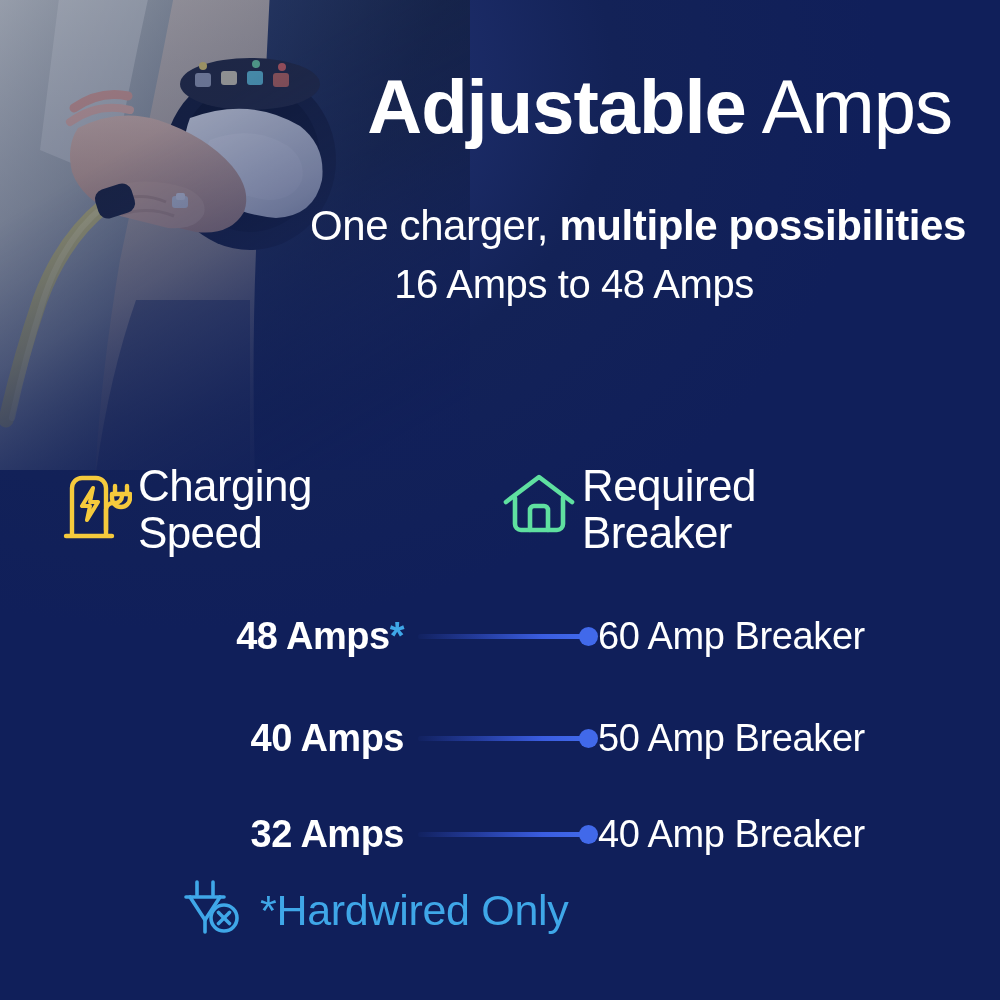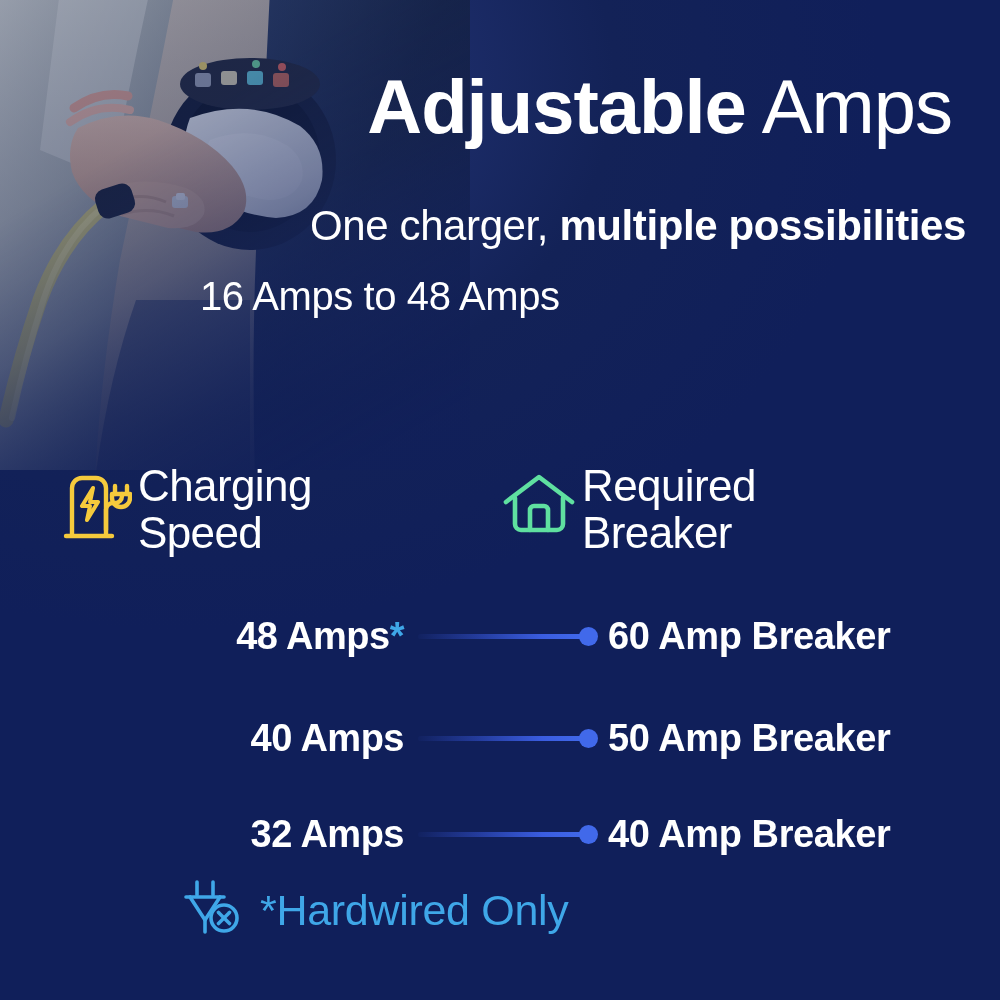--- a/index.html
+++ b/index.html
@@ -77,28 +77,27 @@
     white-space: nowrap;
   }
   .sub1 .b { font-weight: 700; }
   .sub1 .l { font-weight: 400; }
 
   .sub2 {
     position: absolute;
     left: 200px;
     top: 258px;
     width: 748px;
-    text-align: left;
+    text-align: center;
     font-size: 40px;
     line-height: 52px;
     font-weight: 400;
     color: #ffffff;
     letter-spacing: -0.4px;
     white-space: nowrap;
-    margin-top: 12px;
   }
 
   
   .col-head {
     position: absolute;
     display: flex;
     align-items: flex-start;
     gap: 6px;
   }
   .col-head.left  { left: 62px;  top: 462px; }
@@ -159,23 +158,23 @@
   .conn-dot {
     position: absolute;
     right: 0;
     width: 19px;
     height: 19px;
     border-radius: 50%;
     background: #4169ea;
   }
 
   .breaker {
-    margin-left: 10px;
+    margin-left: 0;
     font-size: 38px;
-    font-weight: 700;
+    font-weight: 400;
     color: #ffffff;
     letter-spacing: -0.4px;
     white-space: nowrap;
   }
 
   
   .footnote {
     position: absolute;
     left: 182px;
     top: 880px;

